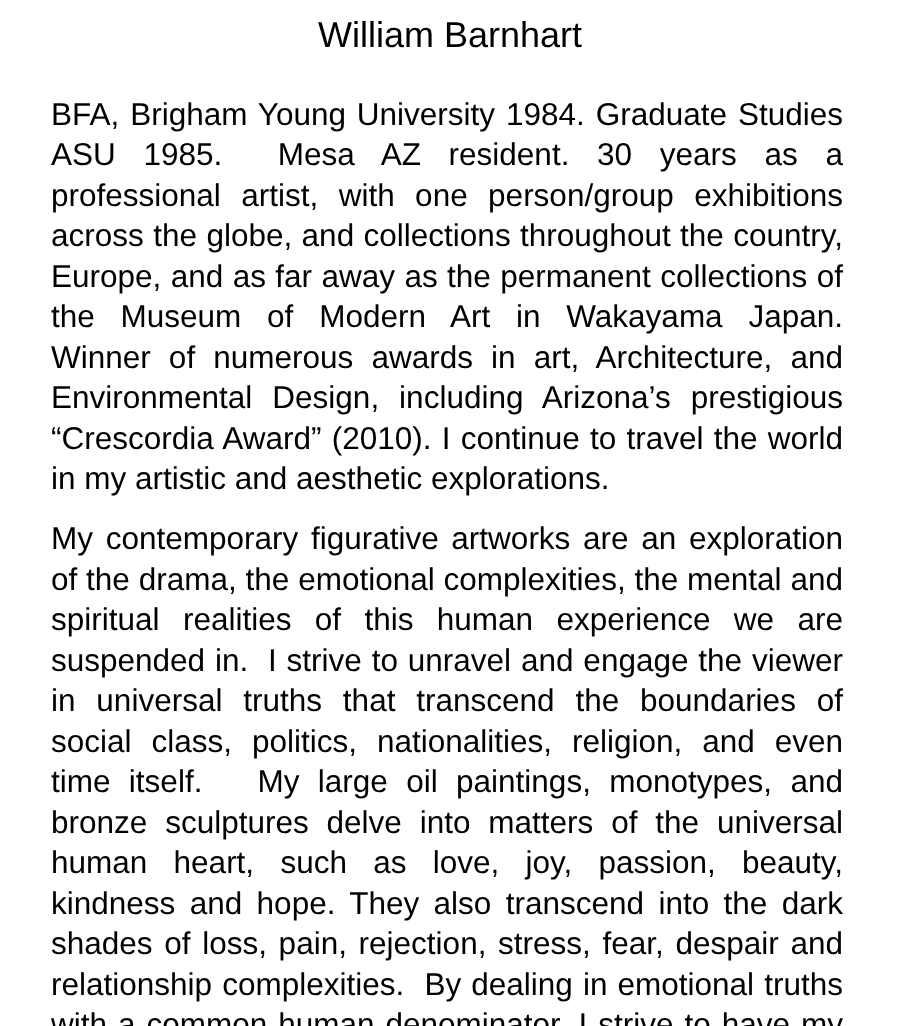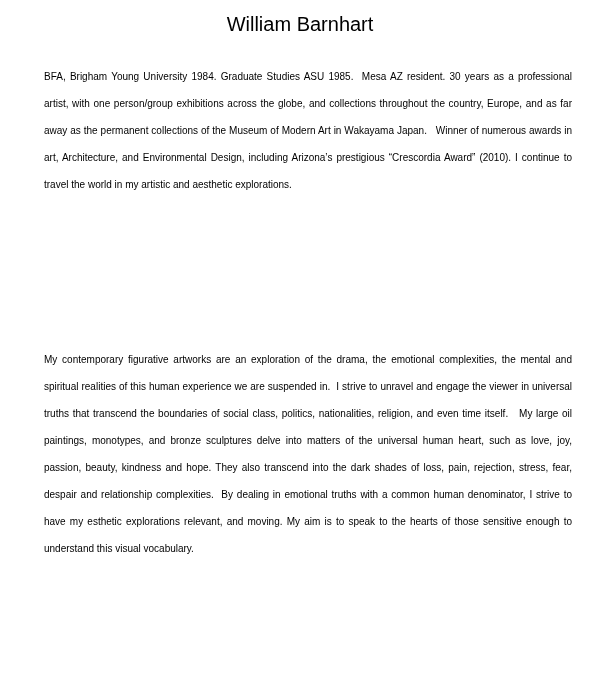--- a/index.html
+++ b/index.html
@@ -20,32 +20,32 @@
       left: 0; top: 0;
       width: 600px;
       height: 684px;
     }
     .title {
       position: absolute;
       top: 8px;
       left: 0;
       width: 600px;
       text-align: center;
-      font-size: 20px;
+      font-size: 24px;
       line-height: 32px;
       font-weight: normal;
       margin: 0;
       color: #000000;
     }
     .para {
       position: absolute;
-      left: 44px;
+      left: 34px;
       width: 528px;
       margin: 0;
-      font-size: 10px;
+      font-size: 21px;
       line-height: 27px;
       text-align: justify;
       color: #000000;
       white-space: pre-wrap;
     }
     .para-1 { top: 63px; }
     .para-2 { top: 333px; margin-top: 13px; }
   </style>
 </head>
 <body>

